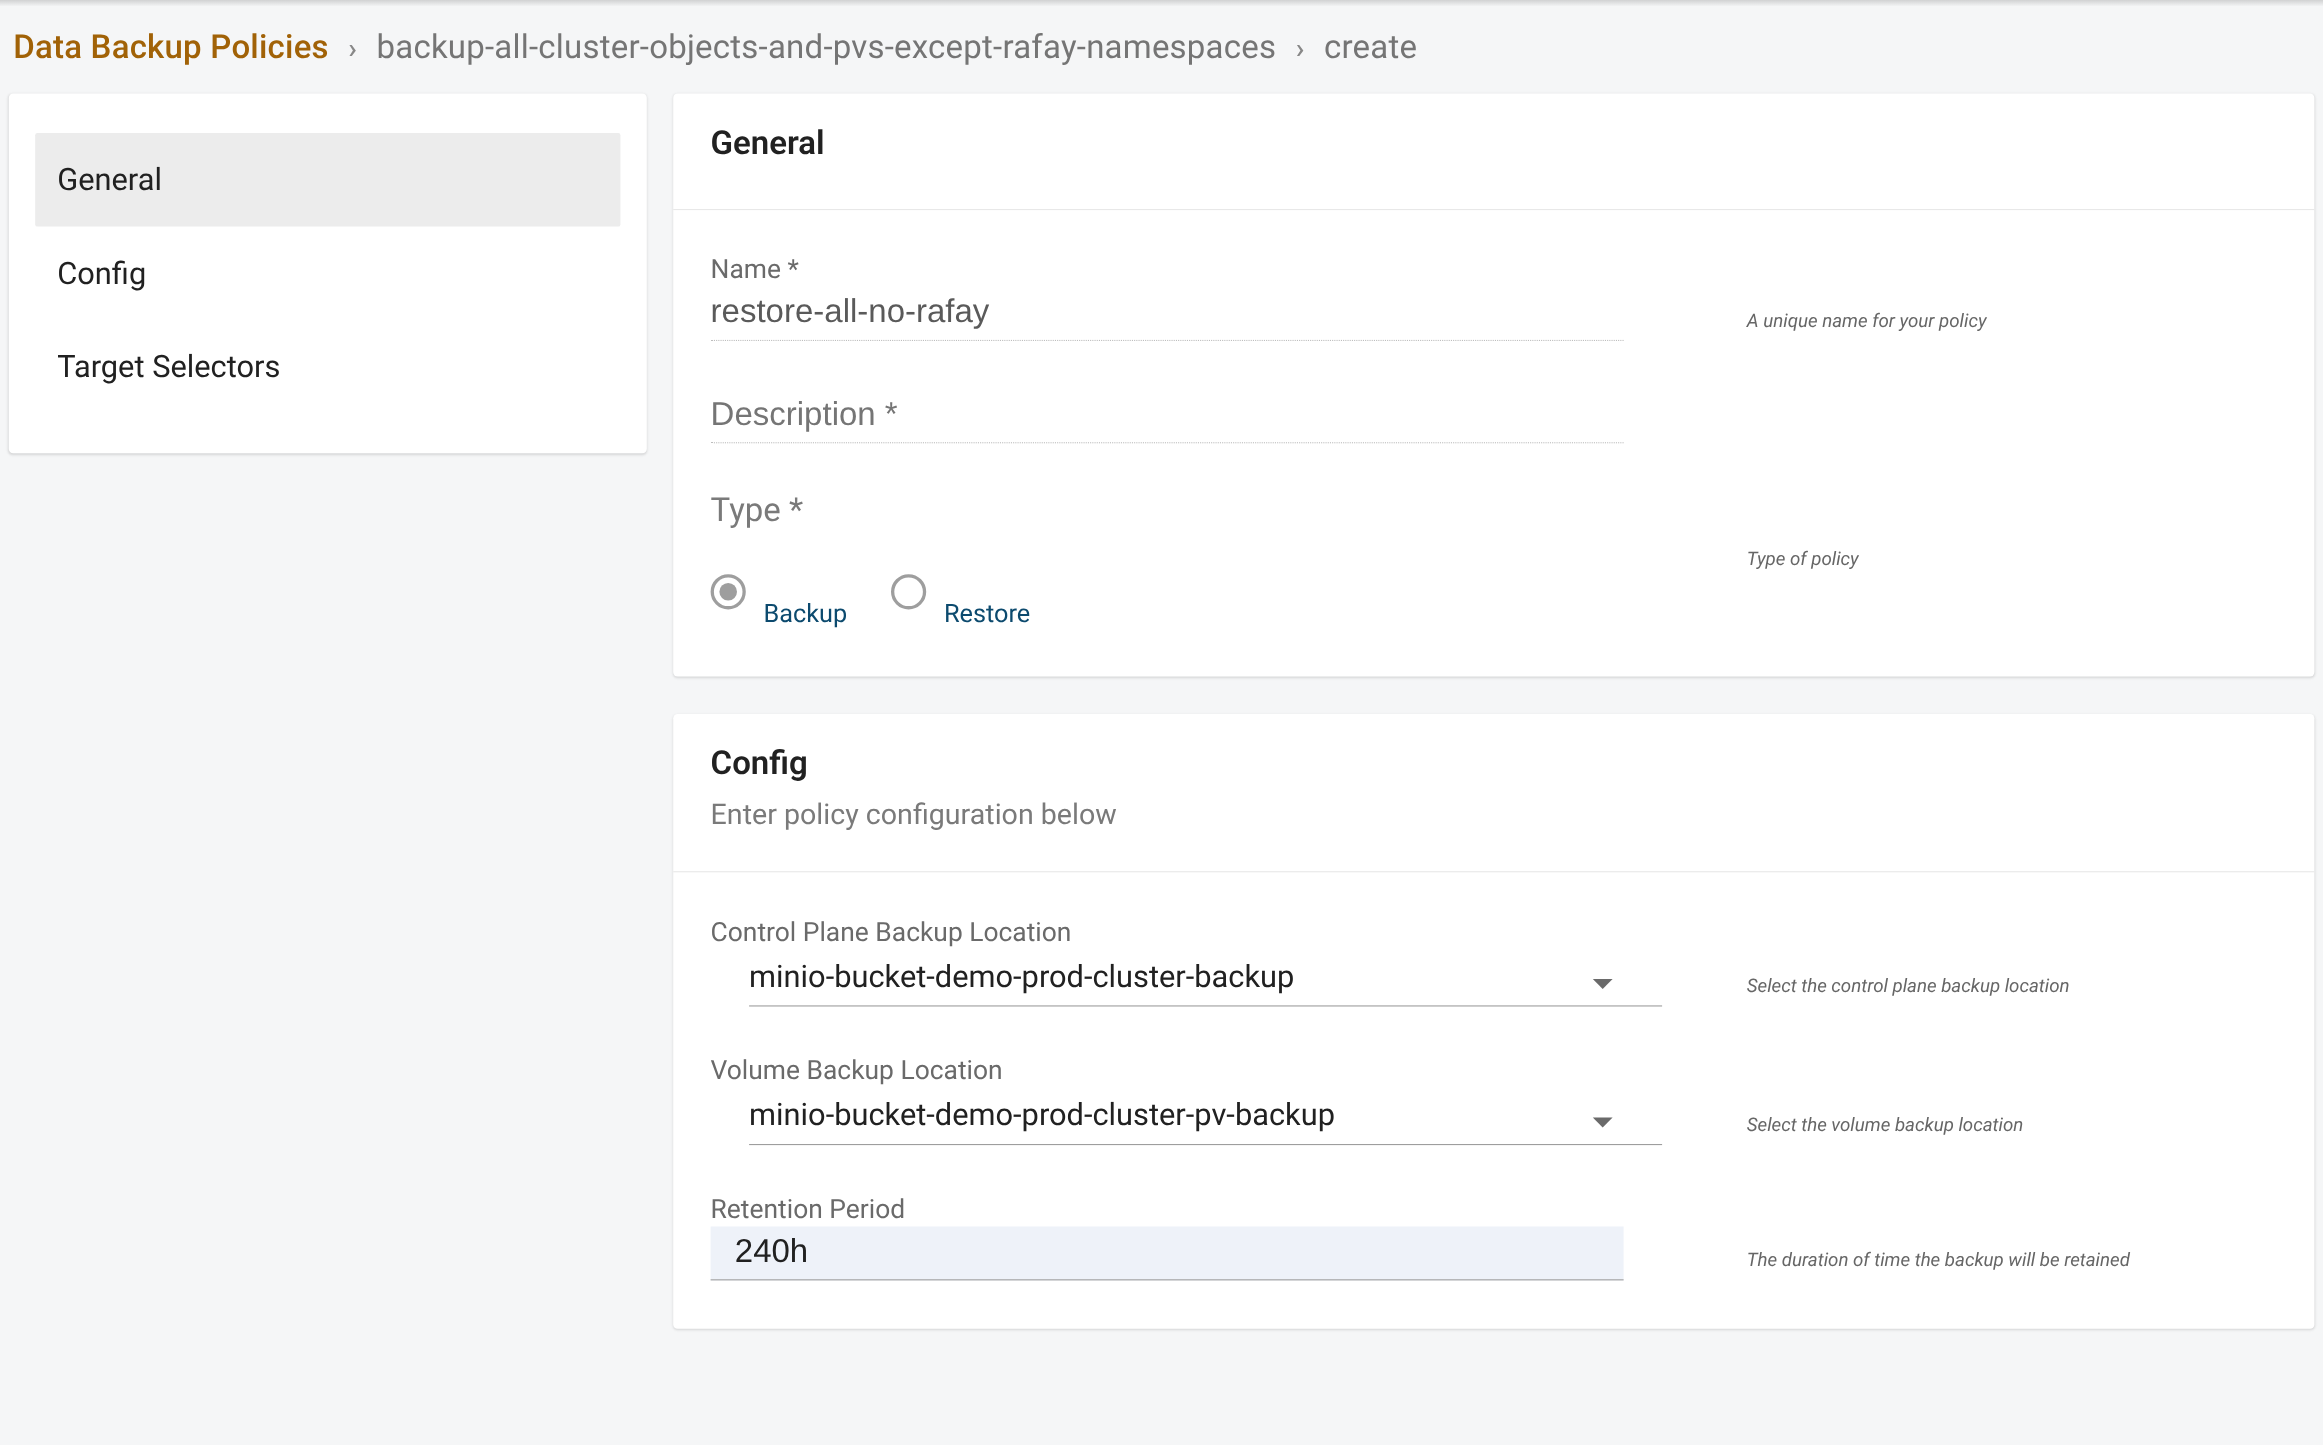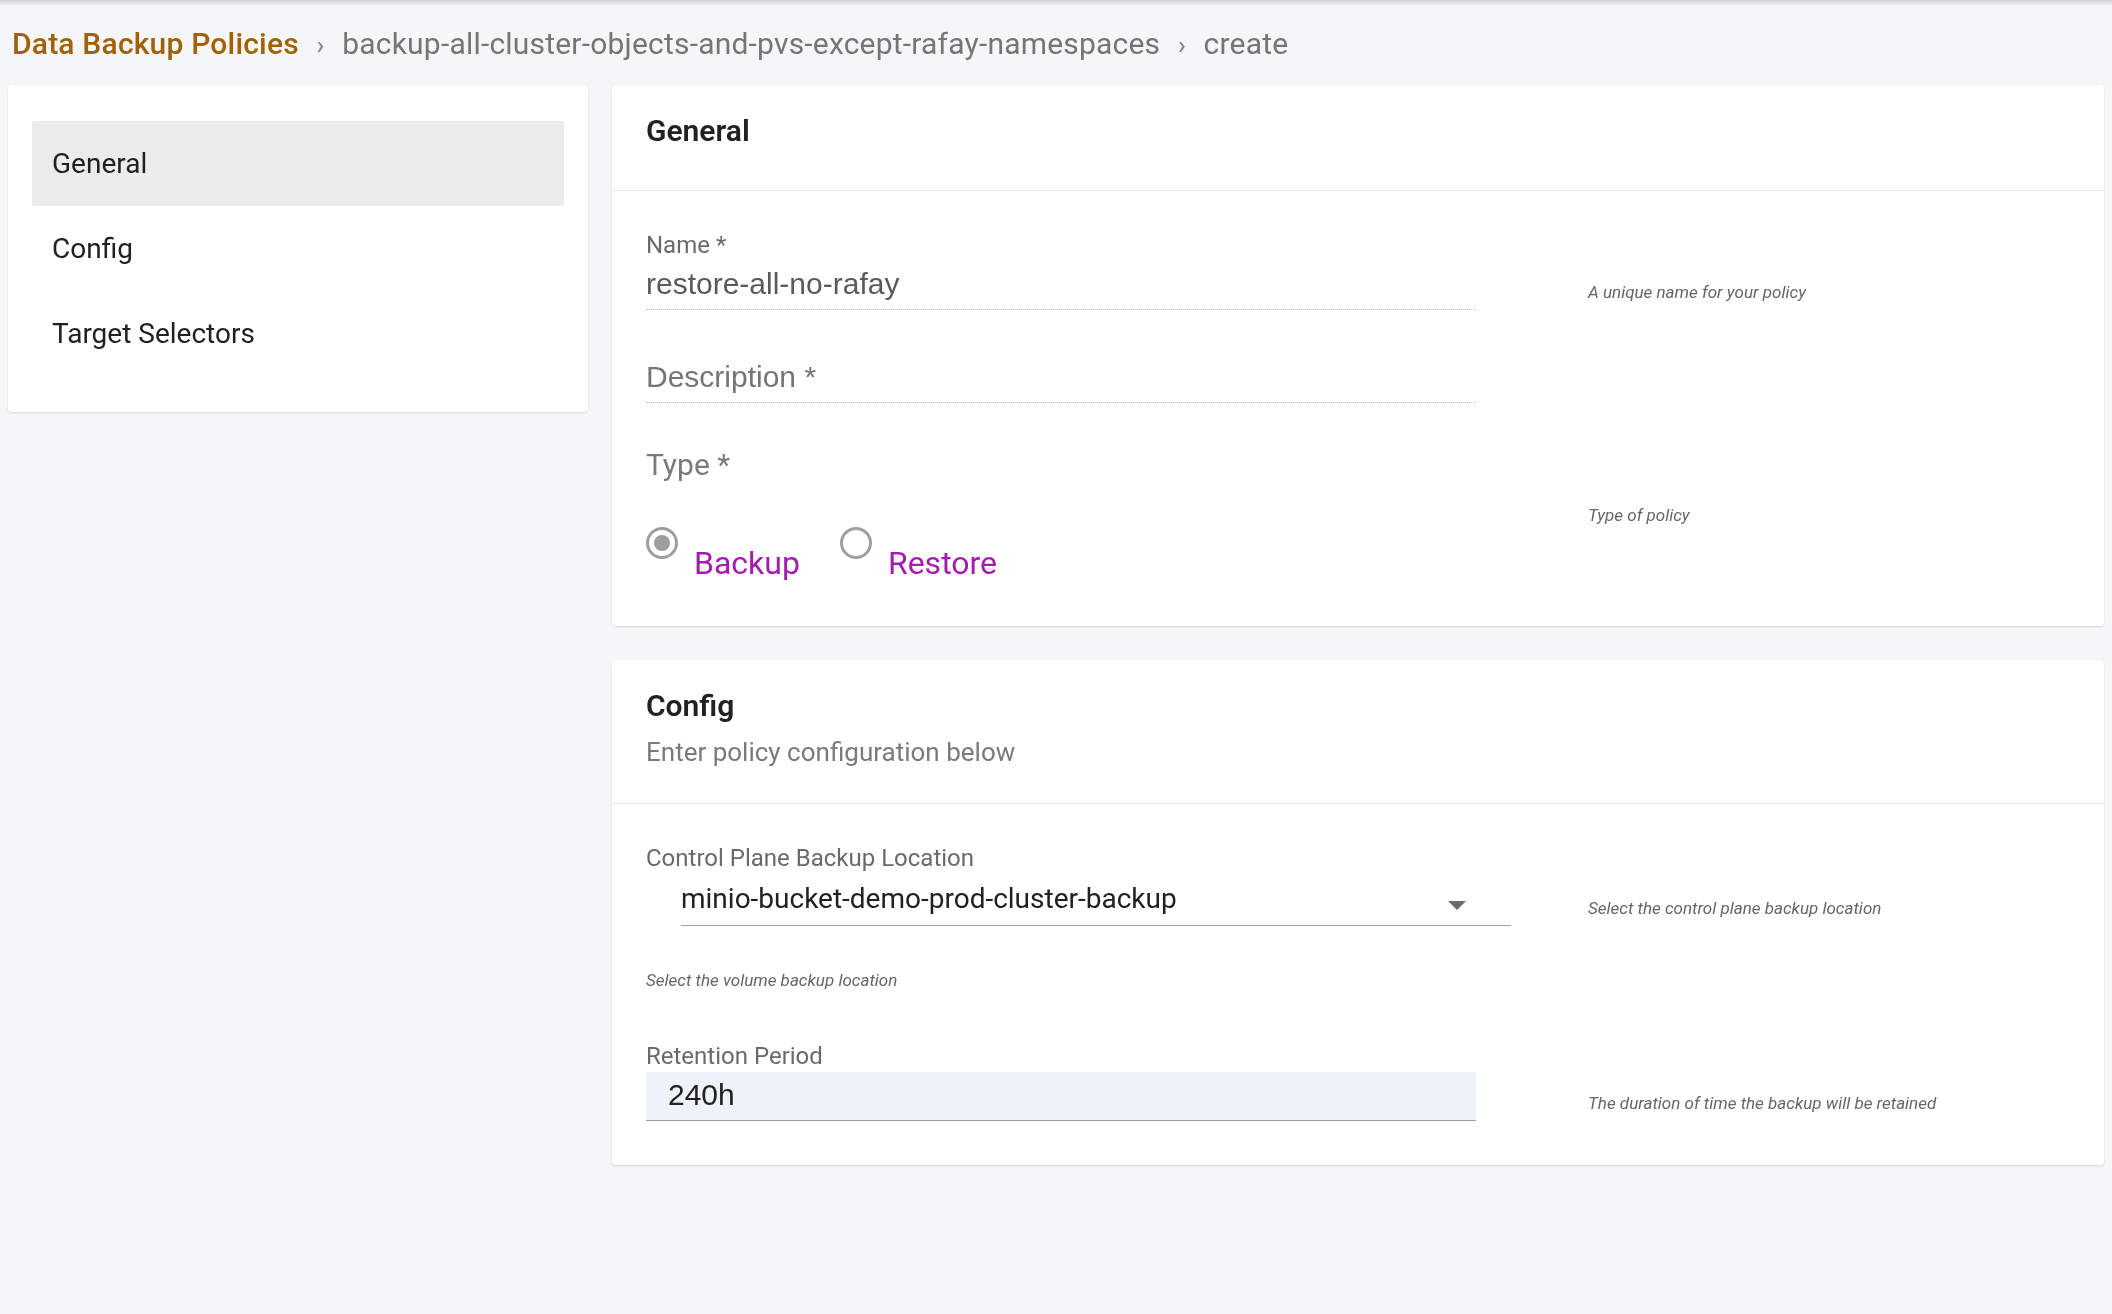--- a/index.html
+++ b/index.html
@@ -175,22 +175,22 @@
       display: flex;
       align-items: center;
       justify-content: center;
     }
     .radio-dot {
       width: 16px; height: 16px;
       border-radius: 50%;
       background: #9e9e9e;
     }
     .radio-label {
-      font-size: 32px;
-      color: #a21caf;
+      font-size: 23px;
+      color: #0c4a6e;
       margin-top: 40px;
     }
   </style>
 </head>
 <body>
 
 <div class="topbar-shadow"></div>
 
 <nav class="breadcrumb">
   <a href="#">Data Backup Policies</a>
@@ -269,20 +269,27 @@
             <label class="form-label">Control Plane Backup Location</label>
             <div class="select-wrap">
               <div class="select-value">minio-bucket-demo-prod-cluster-backup</div>
               <span class="caret-icon"></span>
             </div>
           </div>
           <div class="helper">Select the control plane backup location</div>
         </div>
 
         <div class="form-row">
+          <div class="form-control">
+            <label class="form-label">Volume Backup Location</label>
+            <div class="select-wrap">
+              <div class="select-value">minio-bucket-demo-prod-cluster-pv-backup</div>
+              <span class="caret-icon"></span>
+            </div>
+          </div>
           <div class="helper">Select the volume backup location</div>
         </div>
 
         <div class="form-row" style="margin-bottom:0;">
           <div class="form-control">
             <label class="form-label">Retention Period</label>
             <input class="text-input highlight" type="text" value="240h" style="">
           </div>
           <div class="helper">The duration of time the backup will be retained</div>
         </div>

